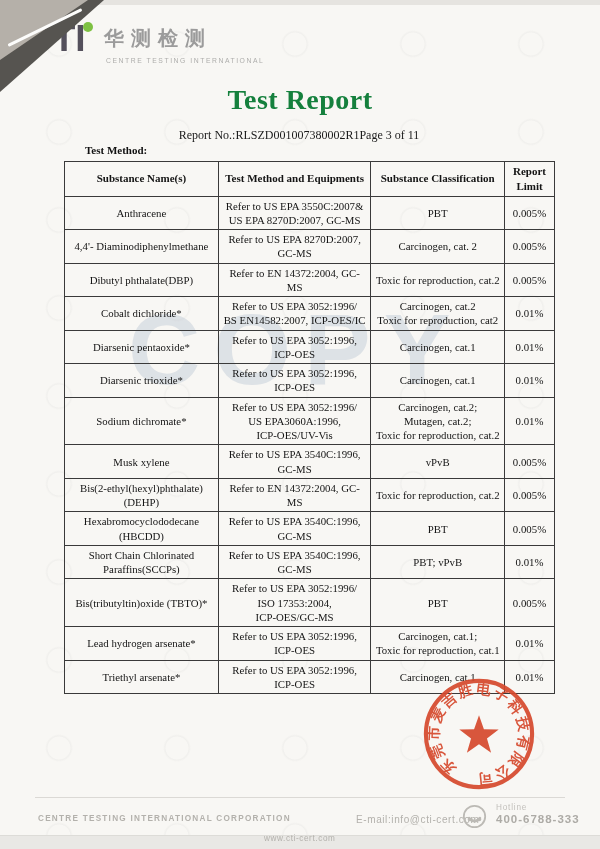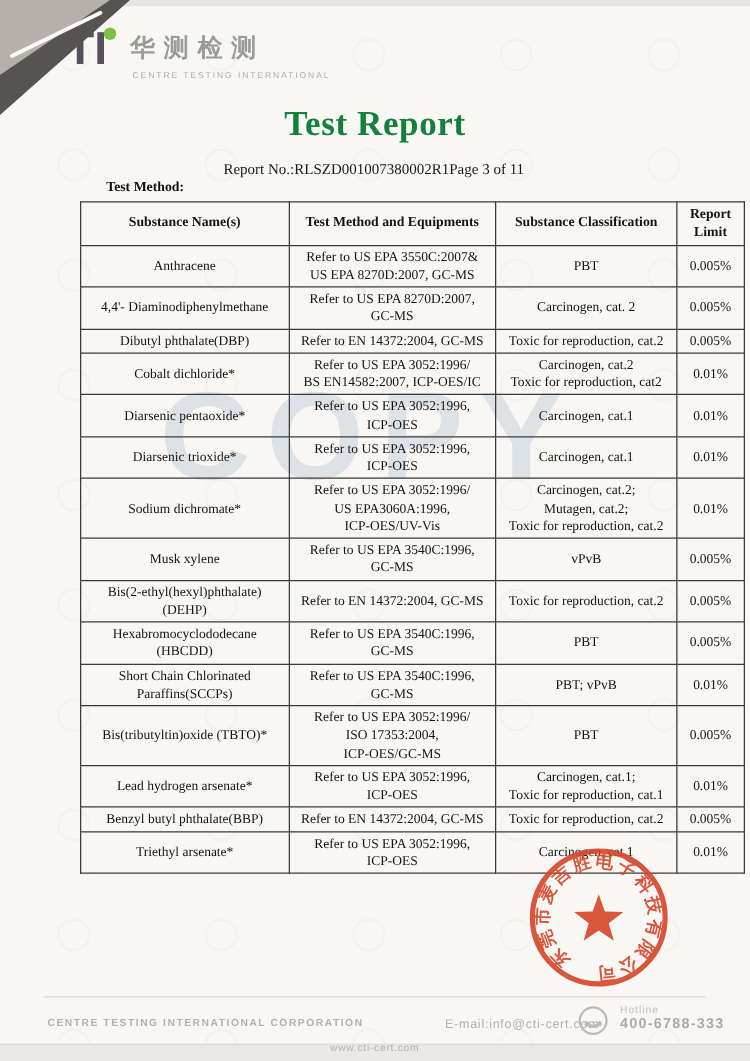--- a/index.html
+++ b/index.html
@@ -36,21 +36,21 @@
 
   .meta-row{position:absolute;left:85px;top:128px;width:428px;display:flex;
     justify-content:center;font-size:12px;color:#1a1a1a;z-index:10;}
   .section-label{position:absolute;left:85px;top:144px;font-size:11px;font-weight:bold;color:#111;z-index:10;}
 
   
   .copy-wm{position:absolute;left:128px;top:292px;z-index:1;font-size:100px;font-weight:bold;
     color:rgba(173,186,204,0.35);letter-spacing:13px;font-family:"Liberation Sans",sans-serif;}
 
   
-  table.report{position:absolute;left:64px;top:161px;width:532px;z-index:10;
+  table.report{position:absolute;left:64px;top:161px;width:491px;z-index:10;
     border-collapse:collapse;background:transparent;}
   table.report th,table.report td{border:1px solid #3a3a3a;text-align:center;vertical-align:middle;
     padding:2px 3px;color:#141414;white-space:pre-line;}
   table.report th{font-size:11px;font-weight:bold;line-height:1.35;}
   table.report td{font-size:10.8px;line-height:1.32;}
 
   
   .seal{position:absolute;left:420px;top:675px;width:118px;height:118px;z-index:20;opacity:0.92;}
 
   
@@ -200,26 +200,20 @@
       </tr>
       <tr>
         <td>Lead hydrogen arsenate*</td>
         <td>Refer to US EPA 3052:1996,
 ICP-OES</td>
         <td>Carcinogen, cat.1;
 Toxic for reproduction, cat.1</td>
         <td>0.01%</td>
       </tr>
       <tr>
-        <td>Benzyl butyl phthalate(BBP)</td>
-        <td>Refer to EN 14372:2004, GC-MS</td>
-        <td>Toxic for reproduction, cat.2</td>
-        <td>0.005%</td>
-      </tr>
-      <tr>
         <td>Triethyl arsenate*</td>
         <td>Refer to US EPA 3052:1996,
 ICP-OES</td>
         <td>Carcinogen, cat.1</td>
         <td>0.01%</td>
       </tr>
     </tbody>
 </table>
 
 <svg class="seal" viewBox="0 0 120 120">

